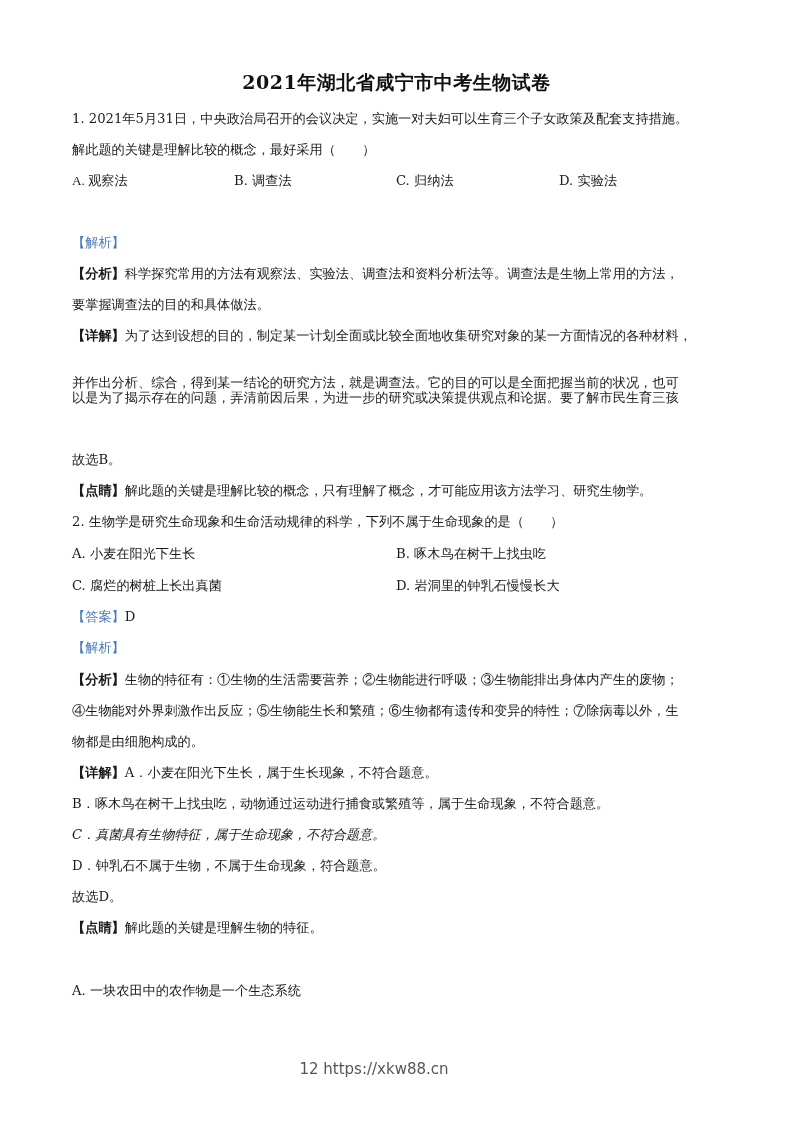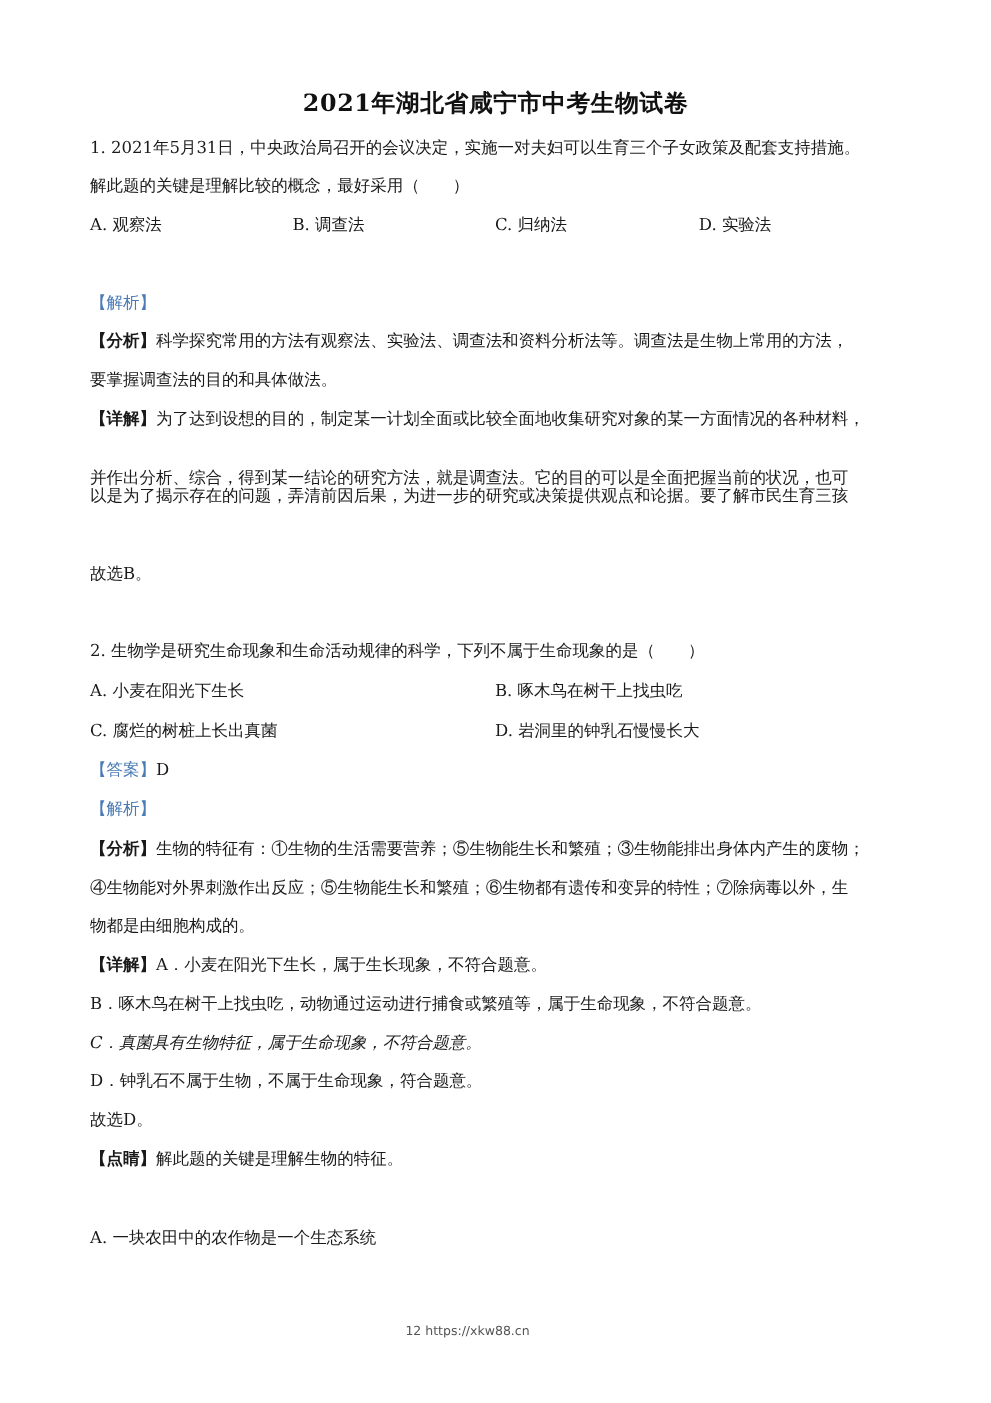--- a/index.html
+++ b/index.html
@@ -50,35 +50,35 @@
       font-size: 13.2px;
       line-height: 18px;
       white-space: nowrap;
     }
     .footer {
       position: absolute;
       left: 0; width: 748px;
       top: 1060px;
       text-align: center;
       font-family: "DejaVu Sans", "Liberation Sans", sans-serif;
-      font-size: 10px;
+      font-size: 15px;
       color: #555;
     }
   </style>
 </head>
 <body>
 
 <div class="page">
 
   <div class="title">2021年湖北省咸宁市中考生物试卷</div>
 
   <div class="line" style="top:110px;">1. 2021年5月31日，中央政治局召开的会议决定，实施一对夫妇可以生育三个子女政策及配套支持措施。</div>
   <div class="line" style="top:141px;">解此题的关键是理解比较的概念，最好采用（　　）</div>
 
-  <div class="opt" style="left:72px; top:172px;">
+  <div class="opt" style="left:72px; top:172px;font-family:Liberation Serif, serif;">
     <span>A.</span>
     <span>观察法</span>
   </div>
   <div class="opt" style="left:234px; top:172px;">
     <span>B.</span>
     <span>调查法</span>
   </div>
   <div class="opt" style="left:396px; top:172px;">
     <span>C.</span>
     <span>归纳法</span>
@@ -95,20 +95,23 @@
     <span class="bold-bracket">【分析】</span><span>科学探究常用的方法有观察法、实验法、调查法和资料分析法等。调查法是生物上常用的方法，</span>
   </div>
   <div class="line" style="top:296px;">要掌握调查法的目的和具体做法。</div>
 
   <div class="line" style="top:327px;">
     <span class="bold-bracket">【详解】</span><span>为了达到设想的目的，制定某一计划全面或比较全面地收集研究对象的某一方面情况的各种材料，</span>
   </div>
   <div class="line" style="top:374px;">并作出分析、综合，得到某一结论的研究方法，就是调查法。它的目的可以是全面把握当前的状况，也可</div>
   <div class="line" style="top:389px;">以是为了揭示存在的问题，弄清前因后果，为进一步的研究或决策提供观点和论据。要了解市民生育三孩</div>
   <div class="line" style="top:451px;">故选B。</div>
+  <div class="line" style="top:482px;">
+    <span class="bold-bracket">【点睛】</span><span>解此题的关键是理解比较的概念，只有理解了概念，才可能应用该方法学习、研究生物学。</span>
+  </div>
 
   <div class="line" style="top:513px;">2. 生物学是研究生命现象和生命活动规律的科学，下列不属于生命现象的是（　　）</div>
 
   <div class="opt" style="left:72px; top:545px;">
     <span>A.</span>
     <span>小麦在阳光下生长</span>
   </div>
   <div class="opt" style="left:396px; top:545px;">
     <span>B.</span>
     <span>啄木鸟在树干上找虫吃</span>
@@ -122,21 +125,21 @@
     <span>岩洞里的钟乳石慢慢长大</span>
   </div>
 
   <div class="line" style="top:608px;">
     <span class="blue-label">【答案】</span><span>D</span>
   </div>
   <div class="line" style="top:639px;">
     <span class="blue-label">【解析】</span>
   </div>
   <div class="line" style="top:671px;">
-    <span class="bold-bracket">【分析】</span><span>生物的特征有：①生物的生活需要营养；⑤生物能生长和繁殖；③生物能排出身体内产生的废物；</span>
+    <span class="bold-bracket">【分析】</span><span>生物的特征有：①生物的生活需要营养；②生物能进行呼吸；③生物能排出身体内产生的废物；</span>
   </div>
   <div class="line" style="top:702px;">④生物能对外界刺激作出反应；⑤生物能生长和繁殖；⑥生物都有遗传和变异的特性；⑦除病毒以外，生</div>
   <div class="line" style="top:733px;">物都是由细胞构成的。</div>
 
   <div class="line" style="top:764px;">
     <span class="bold-bracket">【详解】</span><span>A．小麦在阳光下生长，属于生长现象，不符合题意。</span>
   </div>
   <div class="line" style="top:795px;">B．啄木鸟在树干上找虫吃，动物通过运动进行捕食或繁殖等，属于生命现象，不符合题意。</div>
   <div class="line" style="top:826px;font-style:italic;">C．真菌具有生物特征，属于生命现象，不符合题意。</div>
   <div class="line" style="top:857px;">D．钟乳石不属于生物，不属于生命现象，符合题意。</div>

